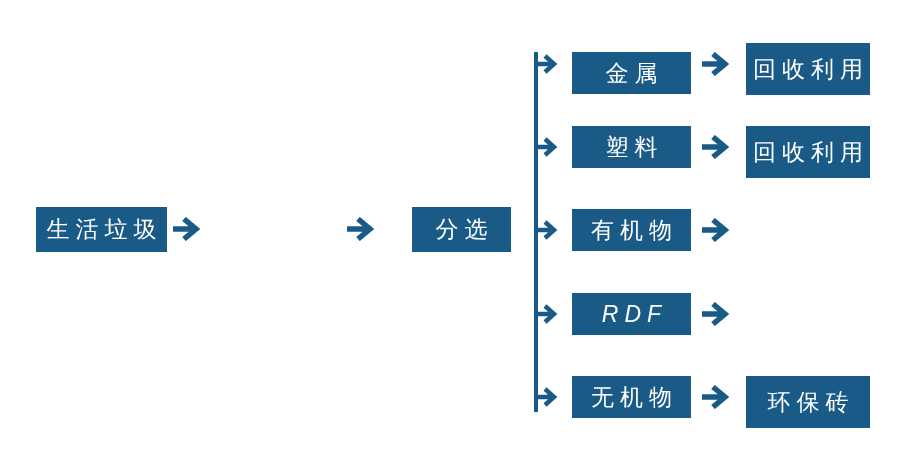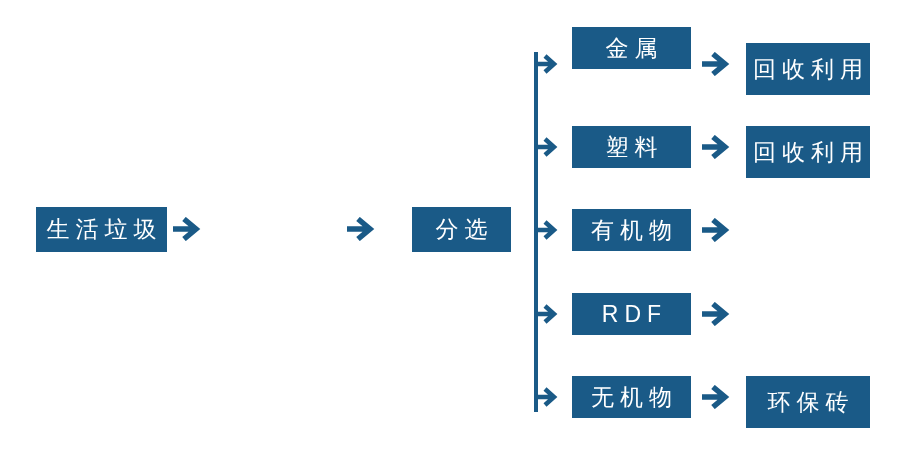--- a/index.html
+++ b/index.html
@@ -58,21 +58,21 @@
     <path d="M0 12 H 20 M11 2 L 23 12 L 11 22" fill="none" stroke="currentColor" stroke-width="5.5"></path>
   </svg>
 
   <div class="box blue main-box" style="left:412px; width:99px;">分选</div>
 
   <div class="trunk"></div>
 
   <svg class="arrow" style="left:536px; top:54px;" width="27" height="20" viewBox="0 0 27 20">
     <path d="M0 10 H 16 M9 2 L 18 10 L 9 18" fill="none" stroke="currentColor" stroke-width="4.5"></path>
   </svg>
-  <div class="box blue branch-src" style="top:27px;">金属</div>
+  <div class="box blue branch-src" style="top:52px;">金属</div>
   <svg class="arrow" style="left:702px; top:52px;" width="32" height="24" viewBox="0 0 32 24">
     <path d="M0 12 H 20 M11 2 L 23 12 L 11 22" fill="none" stroke="currentColor" stroke-width="5.5"></path>
   </svg>
   <div class="box blue branch-dst" style="top:43px;">回收利用</div>
 
   <svg class="arrow" style="left:536px; top:137px;" width="27" height="20" viewBox="0 0 27 20">
     <path d="M0 10 H 16 M9 2 L 18 10 L 9 18" fill="none" stroke="currentColor" stroke-width="4.5"></path>
   </svg>
   <div class="box blue branch-src" style="top:126px;font-family:Liberation Serif, serif;">塑料</div>
   <svg class="arrow" style="left:702px; top:135px;" width="32" height="24" viewBox="0 0 32 24">
@@ -84,21 +84,21 @@
     <path d="M0 10 H 16 M9 2 L 18 10 L 9 18" fill="none" stroke="currentColor" stroke-width="4.5"></path>
   </svg>
   <div class="box blue branch-src" style="top:209px;">有机物</div>
   <svg class="arrow" style="left:702px; top:218px;" width="32" height="24" viewBox="0 0 32 24">
     <path d="M0 12 H 20 M11 2 L 23 12 L 11 22" fill="none" stroke="currentColor" stroke-width="5.5"></path>
   </svg>
 
   <svg class="arrow" style="left:536px; top:304px;" width="27" height="20" viewBox="0 0 27 20">
     <path d="M0 10 H 16 M9 2 L 18 10 L 9 18" fill="none" stroke="currentColor" stroke-width="4.5"></path>
   </svg>
-  <div class="box blue branch-src" style="top:293px;">RDF</div>
+  <div class="box blue branch-src" style="top:293px;font-style:italic;">RDF</div>
   <svg class="arrow" style="left:702px; top:302px;" width="32" height="24" viewBox="0 0 32 24">
     <path d="M0 12 H 20 M11 2 L 23 12 L 11 22" fill="none" stroke="currentColor" stroke-width="5.5"></path>
   </svg>
 
   <svg class="arrow" style="left:536px; top:387px;" width="27" height="20" viewBox="0 0 27 20">
     <path d="M0 10 H 16 M9 2 L 18 10 L 9 18" fill="none" stroke="currentColor" stroke-width="4.5"></path>
   </svg>
   <div class="box blue branch-src" style="top:376px;">无机物</div>
   <svg class="arrow" style="left:702px; top:385px;" width="32" height="24" viewBox="0 0 32 24">
     <path d="M0 12 H 20 M11 2 L 23 12 L 11 22" fill="none" stroke="currentColor" stroke-width="5.5"></path>

